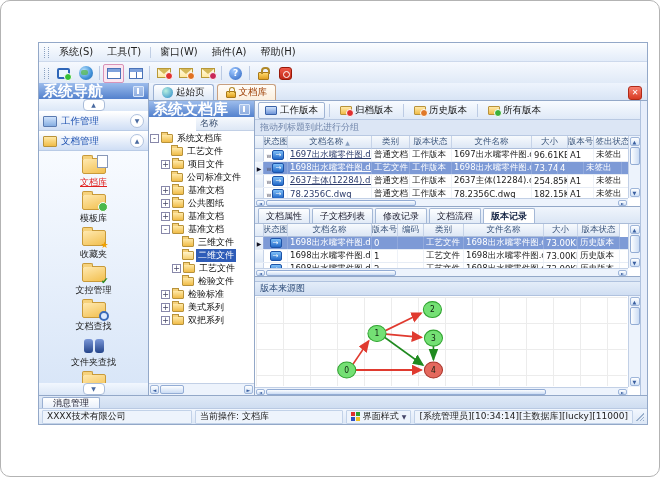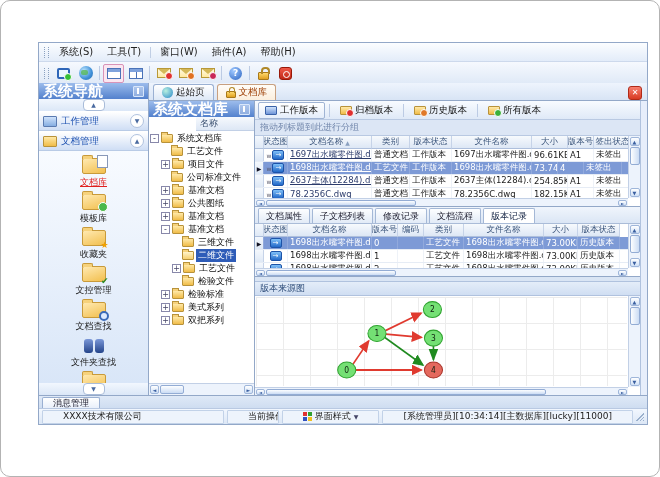--- a/index.html
+++ b/index.html
@@ -135,32 +135,32 @@
   .tree-hscroll{position:relative;height:12px;flex:none;}
   .tree-hscroll .hscroll{right:0;height:12px;}
   .tree-hscroll .harr{height:9px;font-size:5px;line-height:8px;}
   .tree-hscroll .hthumb{height:9px;}
 
   
   .detailshdr{height:13px;flex:none;background:linear-gradient(#dce8f8,#c4d6ef);border-top:1px solid #fff;border-bottom:1px solid #b0c2de;font-size:9px;color:#2c4a7c;display:flex;align-items:center;justify-content:space-between;padding:0 4px;}
   .dbtn{width:14px;height:9px;border:1px solid #9ab0cc;border-radius:3px;background:#fff;font-size:5px;line-height:8px;text-align:center;color:#46648c;}
   .detailtabs{height:16px;flex:none;display:flex;align-items:flex-end;background:linear-gradient(#f0f5fc,#dbe6f5);padding-left:3px;gap:2px;border-bottom:1px solid #aabcd8;}
   .dtab{height:14px;padding:0 7px;font-size:9px;display:flex;align-items:center;border:1px solid #a4b8d6;border-bottom:none;border-radius:2px 2px 0 0;background:linear-gradient(#fdfeff,#e2ebf7);color:#223;}
-  .dtab.active{background:#fff;font-weight:normal;color:#102040;}
+  .dtab.active{background:#fff;font-weight:bold;color:#102040;}
   .splitter{height:4px;flex:none;background:#dae5f4;}
   .graphtitle{height:13px;flex:none;background:linear-gradient(#e4edf9,#d0def2);border-top:1px solid #b0c2de;border-bottom:1px solid #b0c2de;font-size:9px;color:#32507c;display:flex;align-items:center;padding-left:5px;}
   .graphzone{position:relative;flex:1;background:#fff;min-height:0;}
   .graphgrid{position:absolute;left:1px;top:1px;right:13px;bottom:9px;background-image:linear-gradient(to right,#ececec 1px,transparent 1px),linear-gradient(to bottom,#ececec 1px,transparent 1px);background-size:27px 26px;}
   .graphzone .vscroll{bottom:8px;}
 
   
   .bottomtabs{position:absolute;left:0;top:352px;width:100%;height:14px;background:linear-gradient(#dfe9f7,#cddcf0);border-top:1px solid #93a8c8;display:flex;align-items:stretch;padding-left:3px;box-sizing:border-box;}
   .btab{margin-top:1px;padding:0 10px;background:linear-gradient(#fff,#e6eefa);border:1px solid #9ab0d2;border-bottom:none;font-size:9px;display:flex;align-items:center;border-radius:2px 2px 0 0;color:#223;}
   .statusbar{position:absolute;left:0;bottom:0;width:100%;height:16px;background:linear-gradient(#f2f7fe,#dce7f6);border-top:1px solid #b9c9e2;display:flex;align-items:center;font-size:9px;color:#222;padding:0 3px;gap:3px;box-sizing:border-box;}
-  .scell{height:12px;display:flex;align-items:center;padding:0 20px;border:1px solid #c2d2e8;border-radius:1px;background:#eef4fc;white-space:nowrap;overflow:hidden;}
+  .scell{height:12px;display:flex;align-items:center;padding:0 4px;border:1px solid #c2d2e8;border-radius:1px;background:#eef4fc;white-space:nowrap;overflow:hidden;}
   .scell.company{width:140px;flex:none;}
   .scell.operation{flex:1;}
   .stylegrid{display:inline-grid;grid-template-columns:4px 4px;grid-auto-rows:4px;gap:1px;margin-right:3px;}
   .stylegrid i{display:block;}
   .caret{font-size:6px;color:#446;margin-left:3px;}
   .gripgrab{width:8px;height:8px;flex:none;background:
      linear-gradient(135deg,transparent 0 50%,#9ab0cc 50% 60%,transparent 60% 70%,#9ab0cc 70% 80%,transparent 80% 90%,#9ab0cc 90%);}
 </style>
 </head>
 <body>

